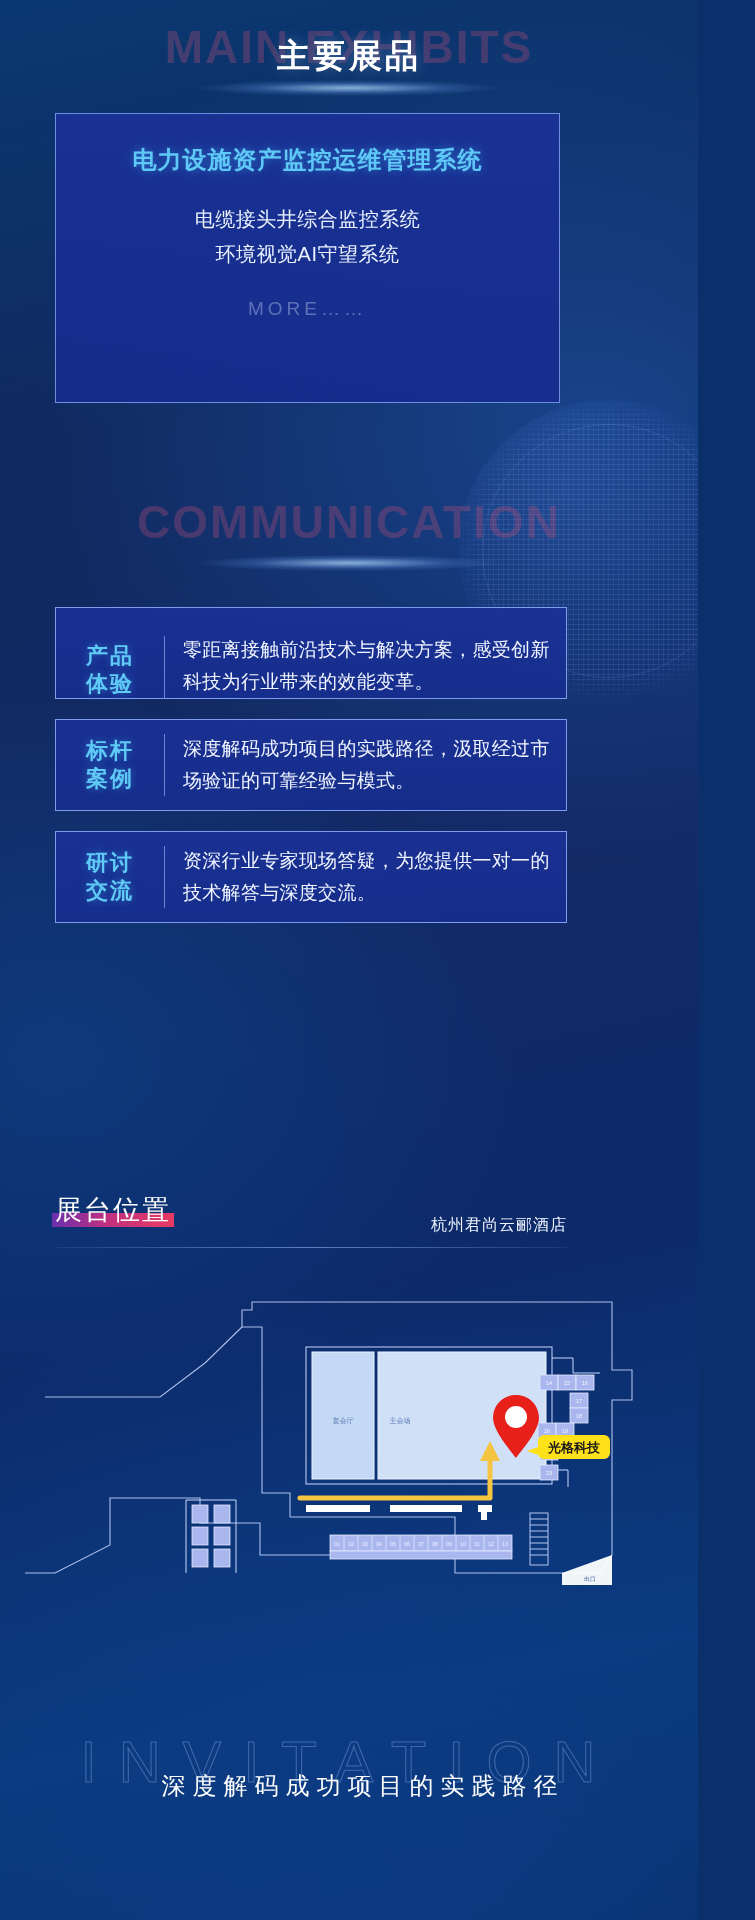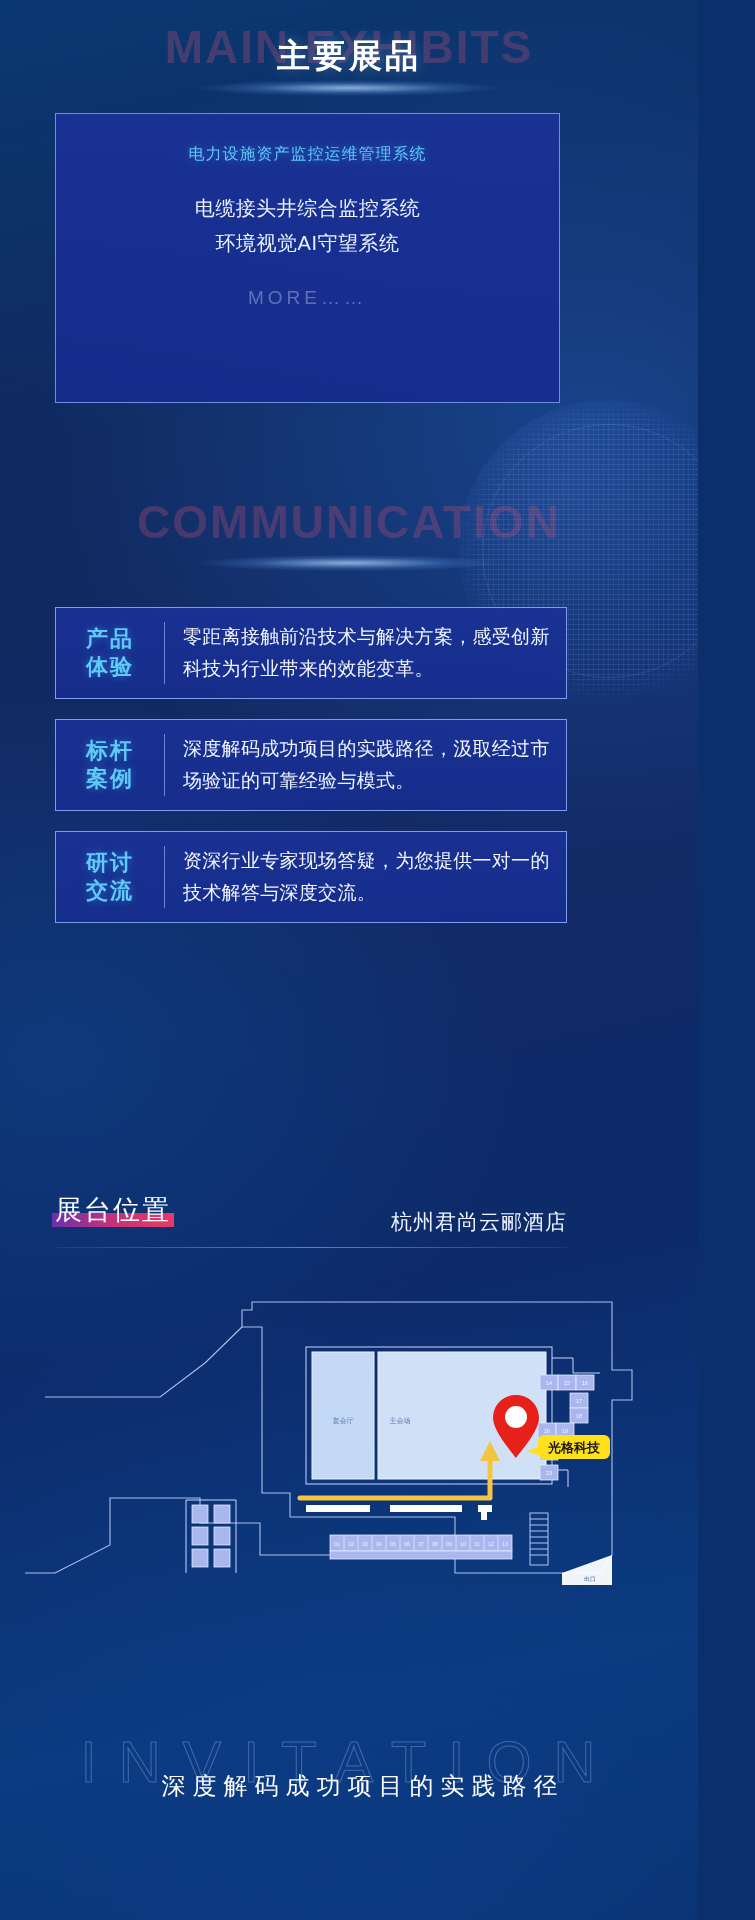--- a/index.html
+++ b/index.html
@@ -87,22 +87,22 @@
   .exhibit-card {
     position: absolute;
     left: 55px; top: 113px;
     width: 505px; height: 290px;
     border: 1px solid #6e8fe0;
     background: linear-gradient(180deg, rgba(26,49,150,.93) 0%, rgba(22,44,142,.93) 100%);
     padding-top: 30px;
     text-align: center;
   }
   .exhibit-title {
-    font-size: 16px;
-    font-weight: 400;
+    font-size: 24px;
+    font-weight: 700;
     color: #5ec8f7;
     letter-spacing: 1px;
     text-shadow: 0 0 10px rgba(70,190,255,.45);
   }
   .exhibit-list { margin-top: 26px; }
   .exhibit-item {
     font-size: 20px;
     color: #eaf2ff;
     line-height: 35px;
     letter-spacing: .5px;
@@ -168,21 +168,21 @@
   .booth-title {
     position: relative;
     font-size: 27px;
     font-weight: 400;
     color: #ffffff;
     letter-spacing: 2px;
   }
   .booth-venue {
     position: absolute;
     right: 0; bottom: 2px;
-    font-size: 21px;
+    font-size: 16px;
     color: #eef4ff;
     letter-spacing: 1px;
     margin-left: 12px;
   }
   .booth-rule {
     position: absolute;
     left: 55px; top: 1247px;
     width: 512px; height: 1px;
     background: linear-gradient(90deg, rgba(140,175,255,.1), rgba(160,195,255,.55), rgba(140,175,255,.1));
   }
@@ -240,21 +240,21 @@
       <div class="exhibit-item">环境视觉AI守望系统</div>
     </div>
     <div class="more">MORE……</div>
   </div>
 
   <div class="section-head" style="position:absolute; left:0; right:0; top:487px;">
     <div class="ghost">COMMUNICATION</div>
     <div class="head-glow"></div>
   </div>
 
-  <div class="feature" style="top:607px;">
+  <div class="feature" style="top:607px;align-items:flex-end;">
     <div class="feature-tag">
       <div>产品</div>
       <div>体验</div>
     </div>
     <div class="feature-divider"></div>
     <div class="feature-text">零距离接触前沿技术与解决方案，感受创新科技为行业带来的效能变革。</div>
   </div>
 
   <div class="feature" style="top:831px;">
     <div class="feature-tag">

